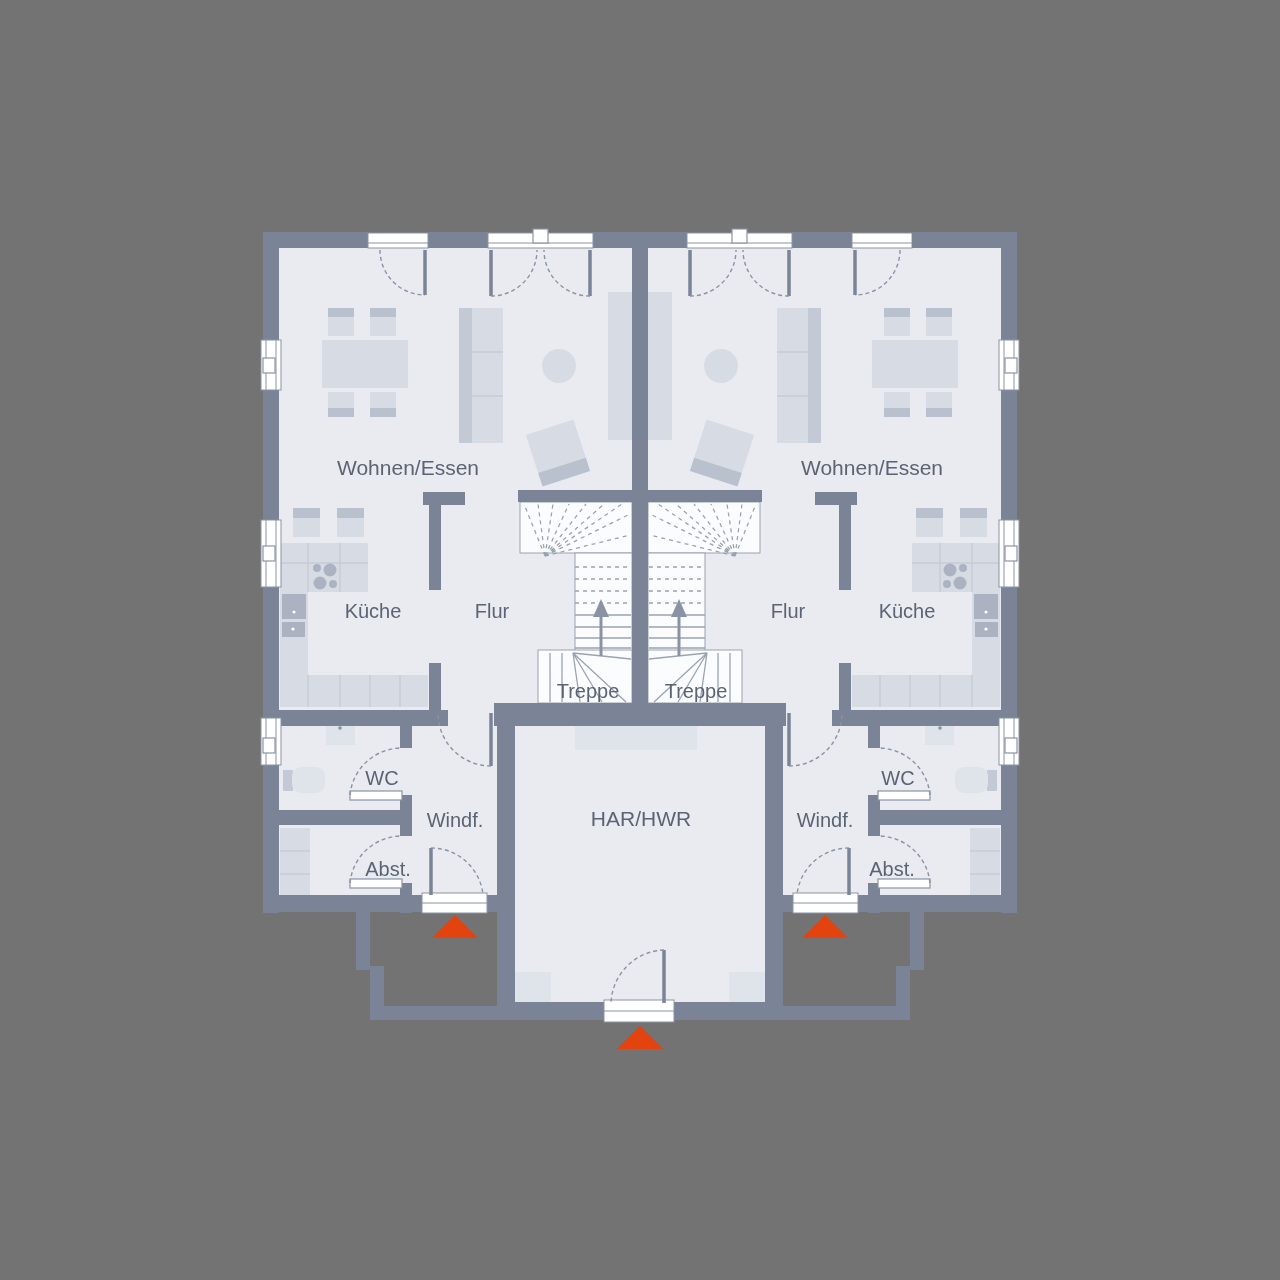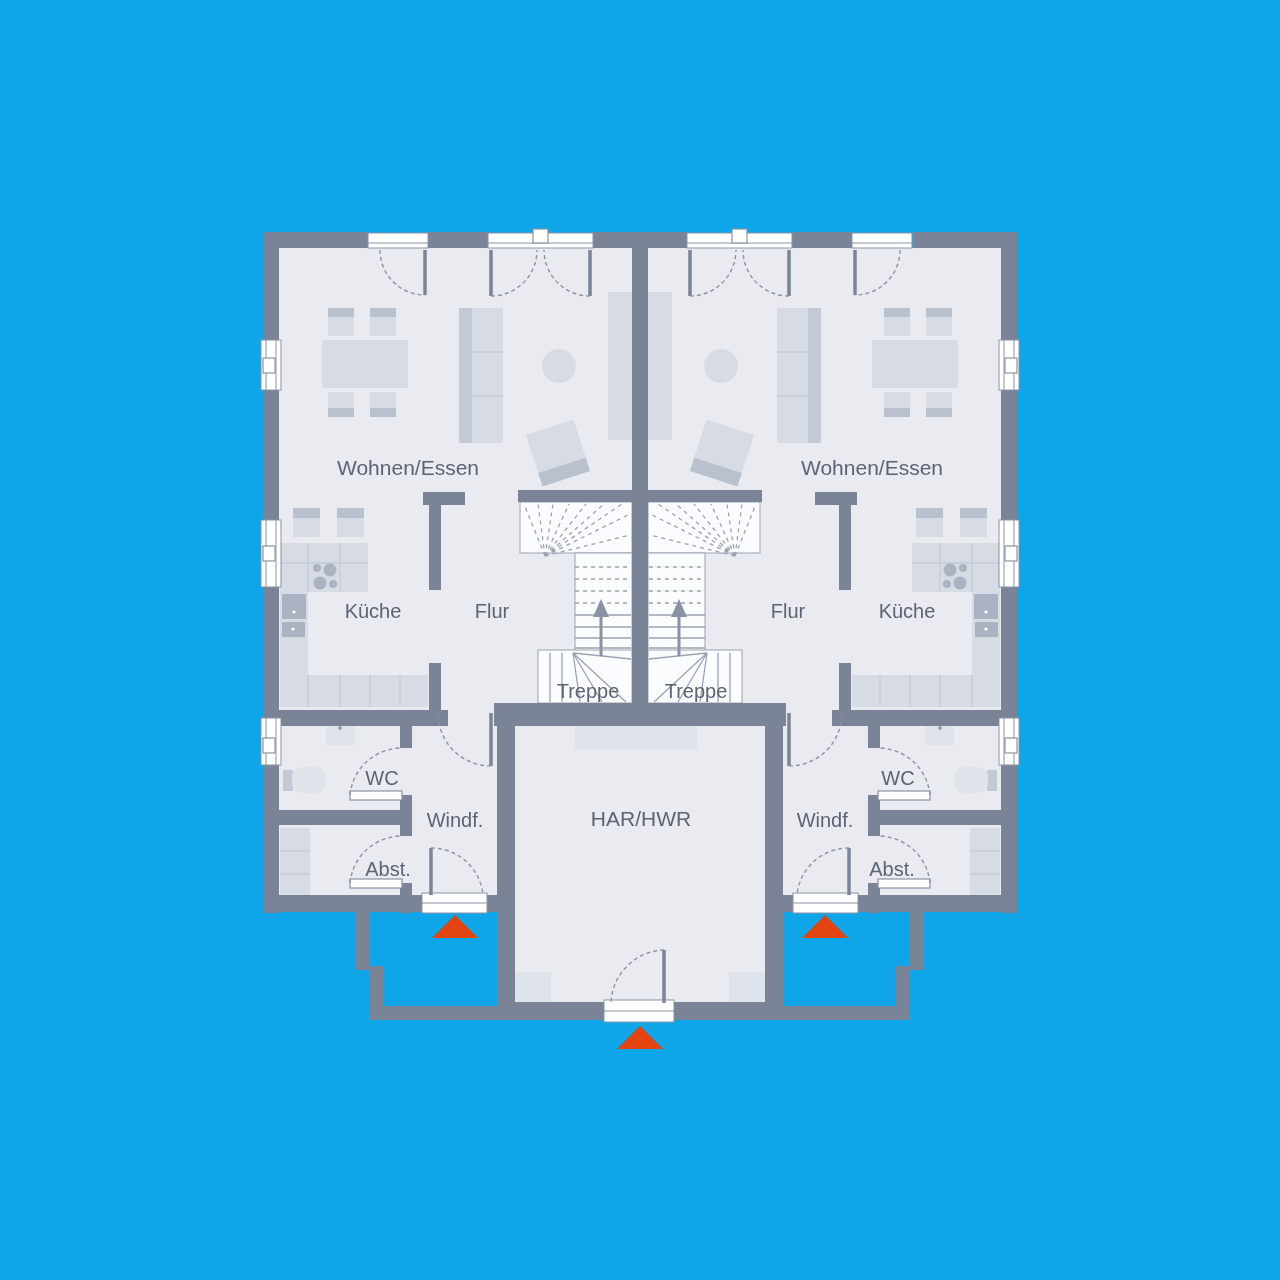--- a/index.html
+++ b/index.html
@@ -1,16 +1,16 @@
 <!DOCTYPE html>
 <html><head>
 <meta charset="utf-8">
 <style>
   html,body{margin:0;padding:0;background:#ffffff;}
-  .stage{position:relative;width:1280px;height:1280px;background:#0ea5e9;overflow:hidden;}
+  .stage{position:relative;width:1280px;height:1280px;background:#737373;overflow:hidden;}
   svg{display:block;}
   .wall{fill:#7B8496;}
   .floor{fill:#E9EBF1;}
   .stairbg{fill:#FBFCFE;stroke:#9AA3B2;stroke-width:1;}
   .furn{fill:#D7DBE4;}
   .furnD{fill:#B9C0CE;}
   .furnM{fill:#C3C9D5;}
   .appl{fill:#ABB3C2;}
   .equip{fill:#DFE3EA;}
   .divline{stroke:#C6CCD7;stroke-width:1.4;fill:none;}

